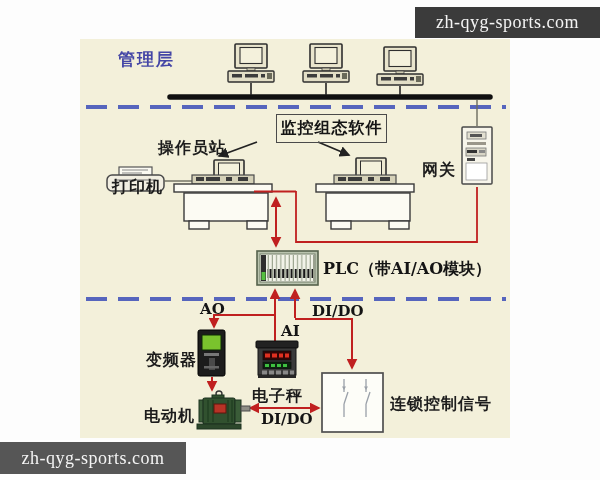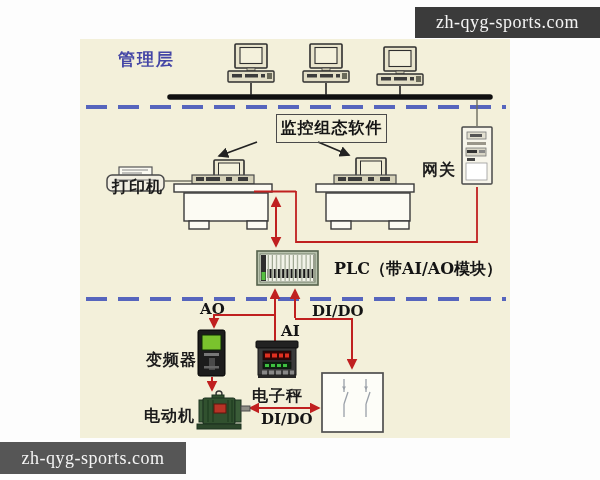--- a/index.html
+++ b/index.html
@@ -212,30 +212,32 @@
       <g stroke="#9aa0a8" stroke-width="1.3" fill="none">
         <path d="M366,379 V392 M370,392 L366,404 M366,404 V417"></path>
         <path d="M366,390 l-2,-3.5 l4,0 z" fill="#9aa0a8" stroke="none"></path>
       </g>
     </g>
   </svg>
 
   <div class="lbl layer" style="left:118px;top:48px">管理层</div>
 
   <div class="swbox">监控组态软件</div>
+  <div class="lbl zh16" style="left:158px;top:138px">操作员站</div>
   <div class="lbl zh16" style="left:112px;top:177px">打印机</div>
   <div class="lbl zh16" style="left:422px;top:160px">网关</div>
 
-  <div class="sig" style="left:334px;top:259px;font-size:16px">PLC（带AI/AO模块）</div>
+  <div class="sig" style="left:323px;top:259px;font-size:16px">PLC（带AI/AO模块）</div>
 
   <div class="sig" style="left:200px;top:300px">AO</div>
   <div class="sig" style="left:281px;top:322px">AI</div>
   <div class="sig" style="left:312px;top:302px">DI/DO</div>
 
   <div class="lbl zh16" style="left:146px;top:350px">变频器</div>
   <div class="lbl zh16" style="left:144px;top:406px">电动机</div>
   <div class="lbl zh16" style="left:252px;top:386px">电子秤</div>
+  <div class="lbl zh15" style="left:390px;top:394px;font-size:16px">连锁控制信号</div>
   <div class="sig" style="left:261px;top:410px">DI/DO</div>
 
   <div class="wm wm-top">zh-qyg-sports.com</div>
   <div class="wm wm-bottom">zh-qyg-sports.com</div>
 
 </div>
 
 </body></html>

